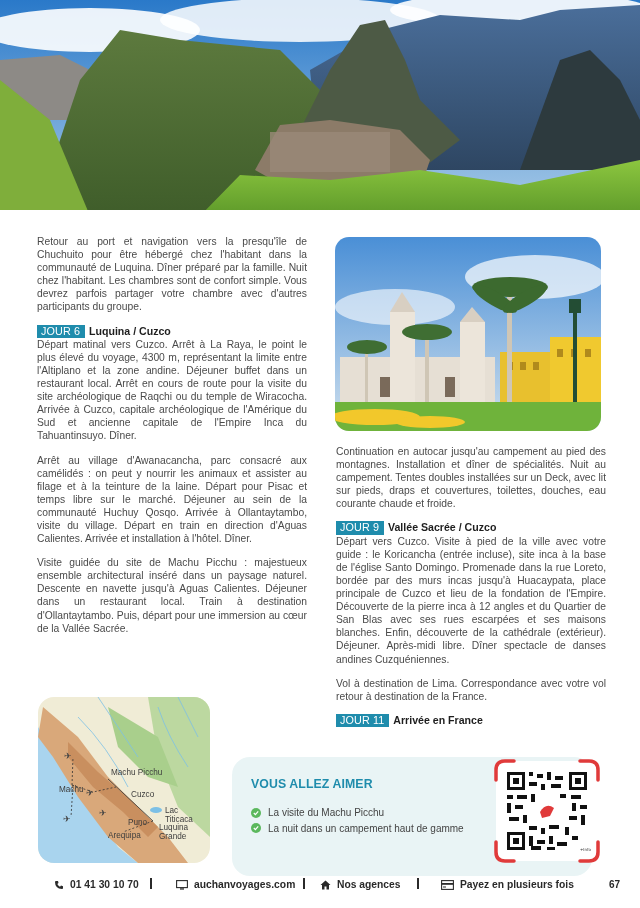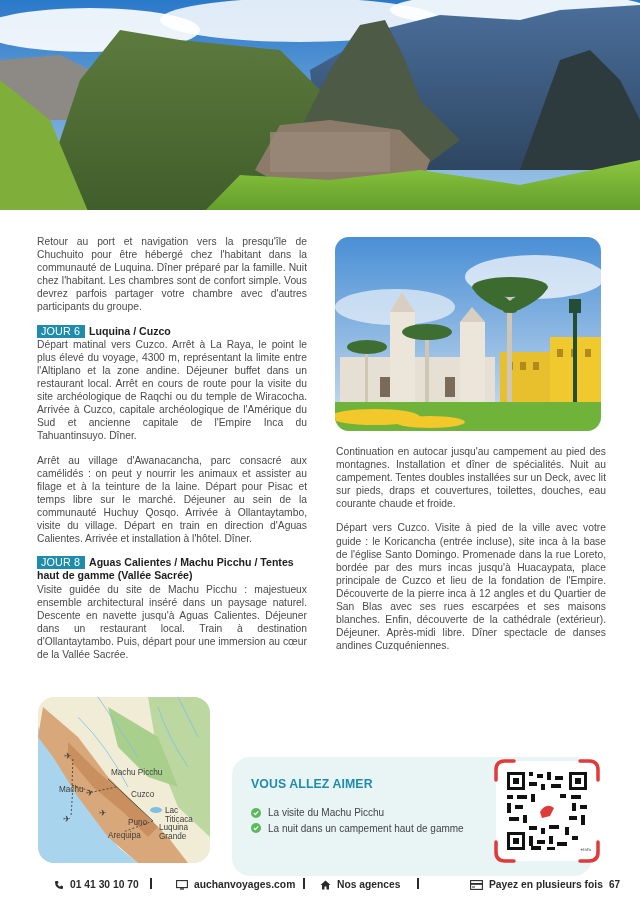--- a/index.html
+++ b/index.html
@@ -92,23 +92,20 @@
       <span class="badge">JOUR 6</span><span>Luquina / Cuzco</span>
     </div>
     <div class="day-body">Départ matinal vers Cuzco. Arrêt à La Raya, le point le plus élevé du voyage, 4300 m, représentant la limite entre l'Altiplano et la zone andine. Déjeuner buffet dans un restaurant local. Arrêt en cours de route pour la visite du site archéologique de Raqchi ou du temple de Wiracocha. Arrivée à Cuzco, capitale archéologique de l'Amérique du Sud et ancienne capitale de l'Empire Inca du Tahuantinsuyo. Dîner.</div>
   </div>
 
   <div class="day">
     <div class="day-body">Arrêt au village d'Awanacancha, parc consacré aux camélidés : on peut y nourrir les animaux et assister au filage et à la teinture de la laine. Départ pour Pisac et temps libre sur le marché. Déjeuner au sein de la communauté Huchuy Qosqo. Arrivée à Ollantaytambo, visite du village. Départ en train en direction d'Aguas Calientes. Arrivée et installation à l'hôtel. Dîner.</div>
   </div>
 
   <div class="day">
-    <div class="day-head">
-      <span class="badge">JOUR 8</span><span>Aguas Calientes / Machu Picchu / Tentes haut de gamme (Vallée Sacrée)</span>
-    </div>
     <div class="day-body">Visite guidée du site de Machu Picchu : majestueux ensemble architectural inséré dans un paysage naturel. Descente en navette jusqu'à Aguas Calientes. Déjeuner dans un restaurant local. Train à destination d'Ollantaytambo. Puis, départ pour une immersion au cœur de la Vallée Sacrée.</div>
   </div>
 </div>
 
 <div class="photo-lima">
   <svg width="266" height="194" viewBox="0 0 266 194">
     <defs>
       <linearGradient id="sky2" x1="0" y1="0" x2="0" y2="1">
         <stop offset="0" stop-color="#4a8fd6"></stop>
           <stop offset="1" stop-color="#cfe0ee"></stop>
@@ -154,26 +151,35 @@
     <rect x="0" y="165" width="266" height="29" fill="#6fb33b"></rect>
     <ellipse cx="40" cy="180" rx="45" ry="8" fill="#f2c82b"></ellipse>
     <ellipse cx="95" cy="185" rx="35" ry="6" fill="#f2c82b"></ellipse>
   </svg>
 </div>
 
 <div class="col col-right">
   <p class="para">Continuation en autocar jusqu'au campement au pied des montagnes. Installation et dîner de spécialités. Nuit au campement. Tentes doubles installées sur un Deck, avec lit sur pieds, draps et couvertures, toilettes, douches, eau courante chaude et froide.</p>
 
   <div class="day">
+    <div class="day-head">
+      <span class="badge">JOUR 9</span><span>Vallée Sacrée / Cuzco</span>
+    </div>
     <div class="day-body">Départ vers Cuzco. Visite à pied de la ville avec votre guide : le Koricancha (entrée incluse), site inca à la base de l'église Santo Domingo. Promenade dans la rue Loreto, bordée par des murs incas jusqu'à Huacaypata, place principale de Cuzco et lieu de la fondation de l'Empire. Découverte de la pierre inca à 12 angles et du Quartier de San Blas avec ses rues escarpées et ses maisons blanches. Enfin, découverte de la cathédrale (extérieur). Déjeuner. Après-midi libre. Dîner spectacle de danses andines Cuzquéniennes.</div>
   </div>
 
   <div class="day">
-  </div>
-
+    <div class="day-body">Vol à destination de Lima. Correspondance avec votre vol retour à destination de la France.</div>
+  </div>
+
+  <div class="day">
+    <div class="day-head">
+      <span class="badge">JOUR 11</span><span>Arrivée en France</span>
+    </div>
+  </div>
 </div>
 
 <div class="map">
   <svg width="172" height="166" viewBox="0 0 172 166" style="position:absolute;left:0;top:0;">
     <rect width="172" height="166" fill="#f0ecd6"></rect>
     <polygon points="110,0 172,0 172,140 140,110 120,60" fill="#bcd8a0"></polygon>
     <polygon points="70,10 120,40 140,90 110,80 80,50" fill="#a9cf8c"></polygon>
     <polygon points="0,30 20,60 45,100 80,150 100,166 0,166" fill="#a9d4ee"></polygon>
     <polygon points="5,10 40,40 70,80 100,110 130,140 150,166 100,166 70,140 40,100 15,60 0,40" fill="#d9a87a"></polygon>
     <polygon points="30,45 60,75 95,105 120,130 110,140 85,115 55,90 30,60" fill="#c98f5f"></polygon>
@@ -314,21 +320,21 @@
   <div class="f-item" style="left:320px;">
     <span class="f-icon">
       <svg width="11" height="10" viewBox="0 0 11 10">
           <path d="M5.5,0.5 L10.5,5 L9,5 L9,9.5 L6.5,9.5 L6.5,6.5 L4.5,6.5 L4.5,9.5 L2,9.5 L2,5 L0.5,5 Z" fill="#2a2a2a"></path>
         </svg>
     </span>
     <span>Nos agences</span>
   </div>
   <div class="f-sep" style="left:417px;"></div>
 
-  <div class="f-item" style="left:448px;padding-left:22px;">
+  <div class="f-item" style="left:419px;padding-left:22px;">
     <span class="f-icon">
       <svg width="13" height="10" viewBox="0 0 13 10">
           <rect x="0.6" y="0.6" width="11.8" height="8.8" fill="none" stroke="#2a2a2a" stroke-width="1.1"></rect>
           <rect x="0.6" y="3" width="11.8" height="1.8" fill="#2a2a2a"></rect>
           <rect x="2" y="6.5" width="3" height="1" fill="#2a2a2a"></rect>
         </svg>
     </span>
     <span>Payez en plusieurs fois</span>
   </div>
 

